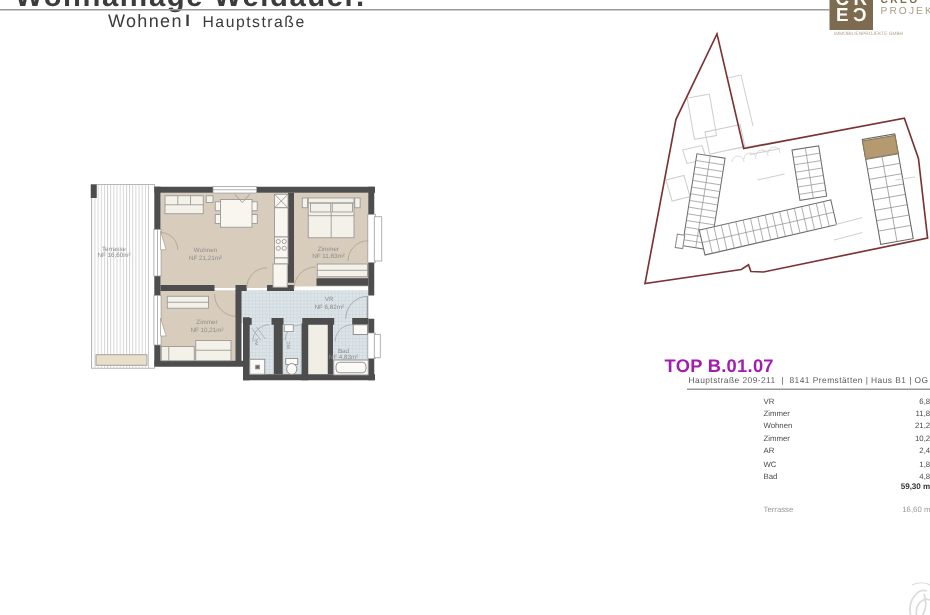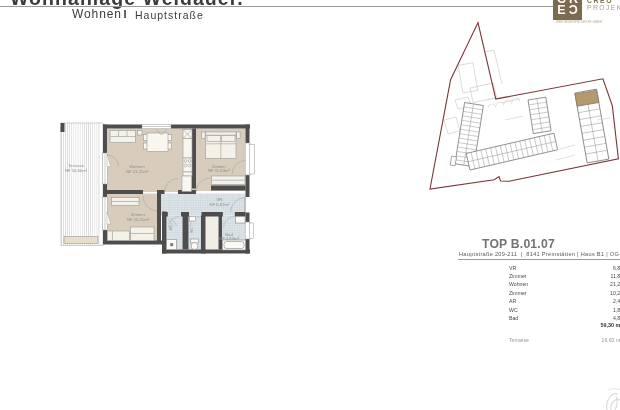--- a/index.html
+++ b/index.html
@@ -337,21 +337,21 @@
   </g>
 
   <g stroke="#dcdcdc" stroke-width="1.2" fill="none">
     <path d="M607,410 C605,400 612,392 618,394 M611,410 C610,402 616,398 620,400 M616,396 C618,402 617,407 615,410"></path>
     <path d="M608,390 C612,388 617,388 620,390" stroke-width="0.8"></path>
   </g>
 
   <path d="M478,22.6 L495.8,99 L602.9,78.8 L612.3,105.6 L618.4,158.7 L509,181.3 L500.6,181 L499,176.5 L494.2,179.7 L430,189 L450.6,79.7 Z" fill="none" stroke="#7b3336" stroke-width="1.1"></path>
 </svg>
 
-<div class="abs" style="left:482px;top:236.5px;font-size:12.2px;font-weight:bold;color:#737373;letter-spacing:0.2px;">TOP B.01.07</div>
+<div class="abs" style="left:443px;top:236.5px;font-size:12.2px;font-weight:bold;color:#a21caf;letter-spacing:0.2px;">TOP B.01.07</div>
 
 <div class="abs" style="left:459px;top:250.5px;font-size:5.6px;color:#5a5a5a;letter-spacing:0.3px;">Hauptstraße 209-211&nbsp;&nbsp;|&nbsp;&nbsp;8141 Premstätten | Haus B1 | OG&nbsp;|</div>
 
 <div class="abs" style="left:458px;top:258.5px;width:162px;height:1px;background:#9a9a9a;"></div>
 
 <div class="abs" style="left:509px;top:263.5px;font-size:5.2px;color:#4a4a4a;line-height:8.4px;">VR<br>Zimmer<br>Wohnen<br>Zimmer<br>AR<br>WC<br>Bad</div>
 <div class="abs" style="right:-10.5px;top:263.5px;font-size:5.2px;color:#4a4a4a;line-height:8.4px;text-align:right;">6,82 m²<br>11,83 m²<br>21,21 m²<br>10,21 m²<br>2,43 m²<br>1,85 m²<br>4,83 m²</div>
 
 <div class="abs" style="right:-2px;top:321.5px;font-size:5.4px;font-weight:bold;color:#333;">59,30 m²</div>
 

